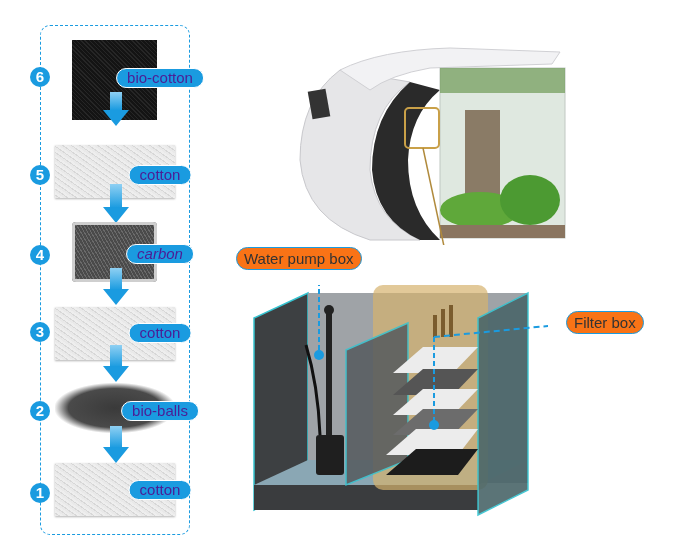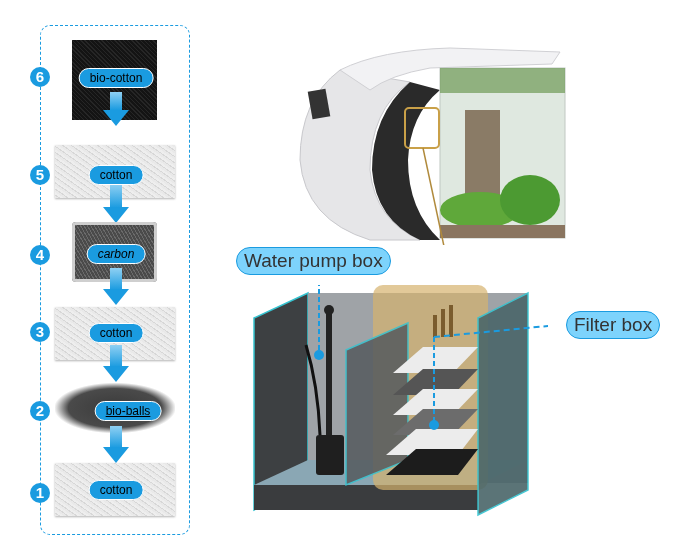--- a/index.html
+++ b/index.html
@@ -5,24 +5,24 @@
   html, body { margin:0; padding:0; background:#ffffff; }
   body { width:700px; height:560px; position:relative; overflow:hidden; font-family:"Liberation Sans", sans-serif; }
   .abs { position:absolute; }
   .stack-frame { left:40px; top:25px; width:150px; height:510px; border:1.5px dashed #1a9be0; border-radius:10px; box-sizing:border-box; }
   .num { width:20px; height:20px; border-radius:50%; background:#1a9be0; color:#fff; font-size:15px; font-weight:bold; text-align:center; line-height:20px; left:30px; }
   .media { box-sizing:border-box; }
   .cotton { background: repeating-linear-gradient(35deg, #e9e9e9 0 2px, #d7d7d7 2px 3px, #eeeeee 3px 5px); box-shadow:0 1px 2px rgba(0,0,0,0.3); }
   .foam { background: repeating-linear-gradient(45deg, #141414 0 2px, #262626 2px 3px); }
   .carbon { background: repeating-linear-gradient(60deg, #4a4a4a 0 2px, #6a6a6a 2px 3px); border-radius:4px; box-shadow:0 0 0 3px #cfcfcf inset; }
   .balls { background: radial-gradient(ellipse at center, #3a3a3a 0%, #4a4a4a 55%, rgba(80,80,80,0) 72%); }
-  .pill { background:#1a9be0; color:#000000; font-size:12px; border:1.5px solid #fff; border-radius:12px; padding:1px 10px; white-space:nowrap; transform:translateX(-50%); line-height:16px; }
+  .pill { background:#1a9be0; color:#4c1d95; font-size:15px; border:1.5px solid #fff; border-radius:12px; padding:1px 10px; white-space:nowrap; transform:translateX(-50%); line-height:16px;margin-left:44px; }
   .arrow { width:0; height:0; border-left:13px solid transparent; border-right:13px solid transparent; border-top:16px solid #1a9be0; transform:translateX(-50%); }
   .arrow-shaft { width:12px; background:linear-gradient(#8fd0f3, #1a9be0); transform:translateX(-50%); }
-  .callout { border:1.5px solid #1a9be0; border-radius:14px; background:#7dd3fc; color:#333; font-size:19px; padding:2px 7px; white-space:nowrap; }
+  .callout { border:1.5px solid #1a9be0; border-radius:14px; background:#f97316; color:#333; font-size:15px; padding:2px 7px; white-space:nowrap; }
 </style>
 </head>
 <body>
 
 <div class="abs stack-frame"></div>
 
 <div class="abs num" style="top:67px;">6</div>
 <div class="abs media foam" style="left:72px;top:40px;width:85px;height:80px;"></div>
 <div class="abs arrow-shaft" style="left:116px;top:92px;height:18px;"></div>
 <div class="abs arrow" style="left:116px;top:110px;"></div>
@@ -43,21 +43,21 @@
 <div class="abs num" style="top:322px;">3</div>
 <div class="abs media cotton" style="left:55px;top:307px;width:120px;height:53px;"></div>
 <div class="abs arrow-shaft" style="left:116px;top:345px;height:22px;"></div>
 <div class="abs arrow" style="left:116px;top:366px;"></div>
 <div class="abs pill" style="left:116px;top:323px;">cotton</div>
 
 <div class="abs num" style="top:401px;">2</div>
 <div class="abs media balls" style="left:55px;top:383px;width:120px;height:50px;"></div>
 <div class="abs arrow-shaft" style="left:116px;top:426px;height:22px;"></div>
 <div class="abs arrow" style="left:116px;top:447px;"></div>
-<div class="abs pill" style="left:128px;top:401px;text-decoration:underline;">bio-balls</div>
+<div class="abs pill" style="left:116px;top:401px;">bio-balls</div>
 
 <div class="abs num" style="top:483px;">1</div>
 <div class="abs media cotton" style="left:55px;top:463px;width:120px;height:53px;"></div>
 <div class="abs pill" style="left:116px;top:480px;">cotton</div>
 
 <svg class="abs" style="left:280px;top:30px;" width="310" height="215">
   <path d="M60 40 Q20 70 20 130 Q25 190 90 210 L140 210 Q95 190 90 140 Q90 80 130 52 Z" fill="#e6e6e8" stroke="#c8c8cc"></path>
   <path d="M60 40 Q100 20 170 18 L280 22 L272 34 L150 38 Q110 45 90 60 Z" fill="#f2f2f4" stroke="#d0d0d4"></path>
   <path d="M130 52 Q92 85 92 140 Q96 190 140 210 L160 210 Q128 180 128 130 Q130 85 160 60 Z" fill="#2a2a2a"></path>
   <rect x="30" y="60" width="18" height="28" fill="#333" transform="rotate(-10 39 74)"></rect>

